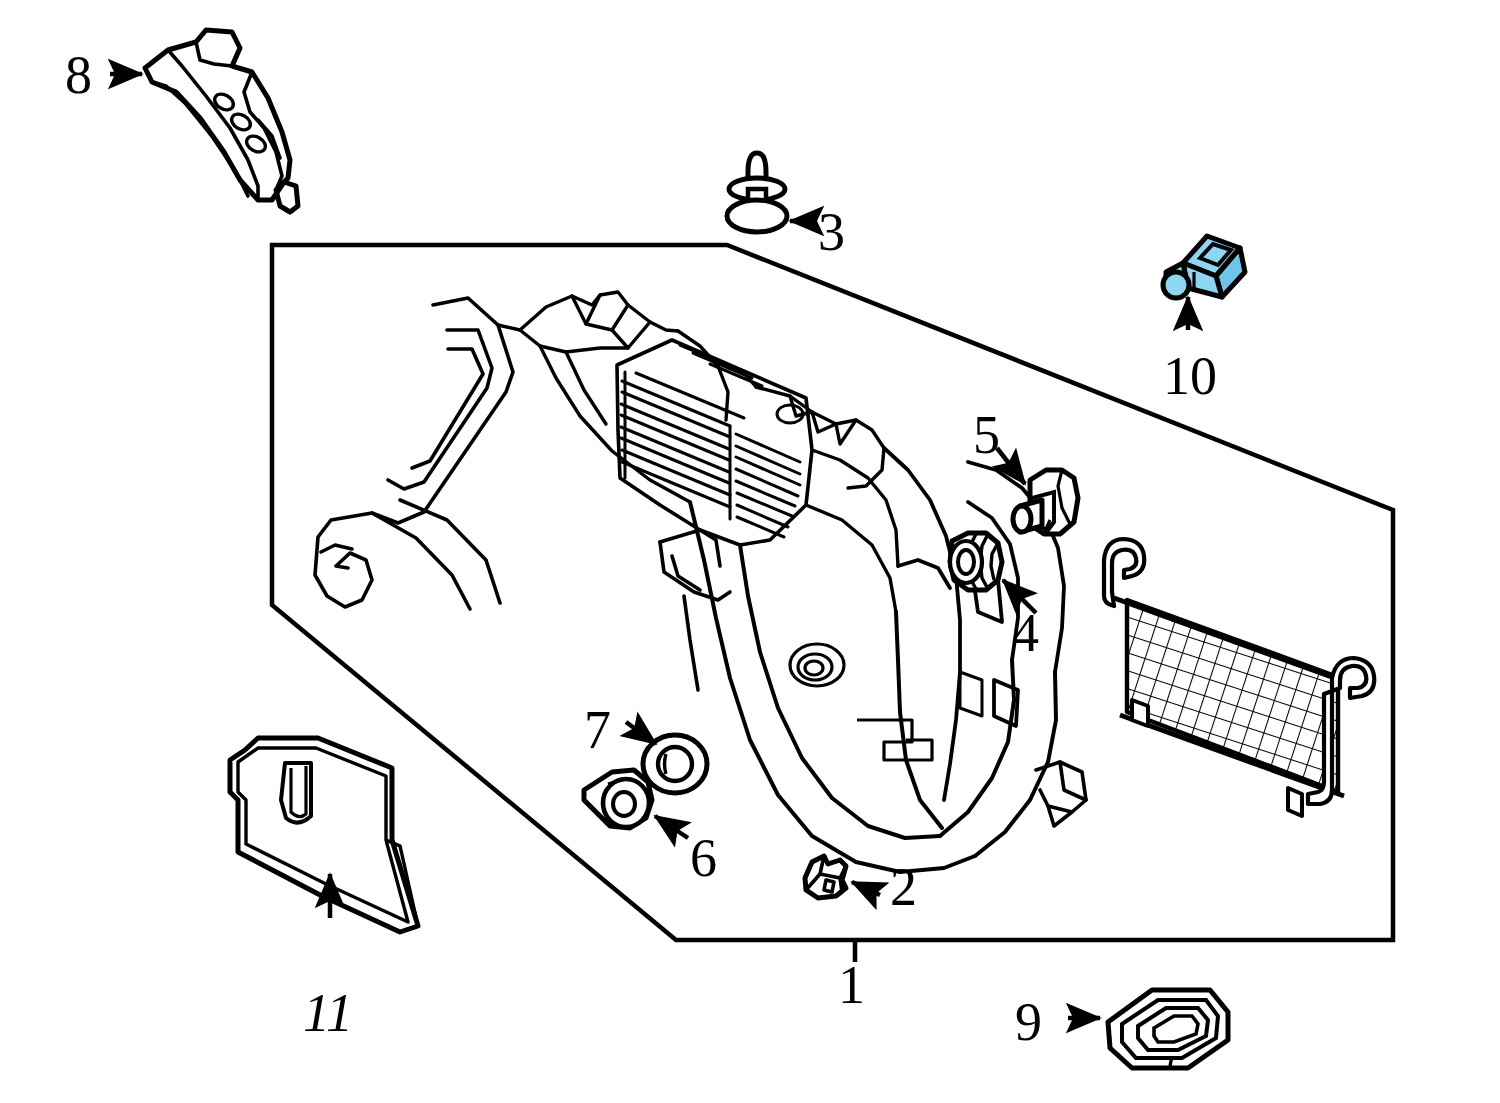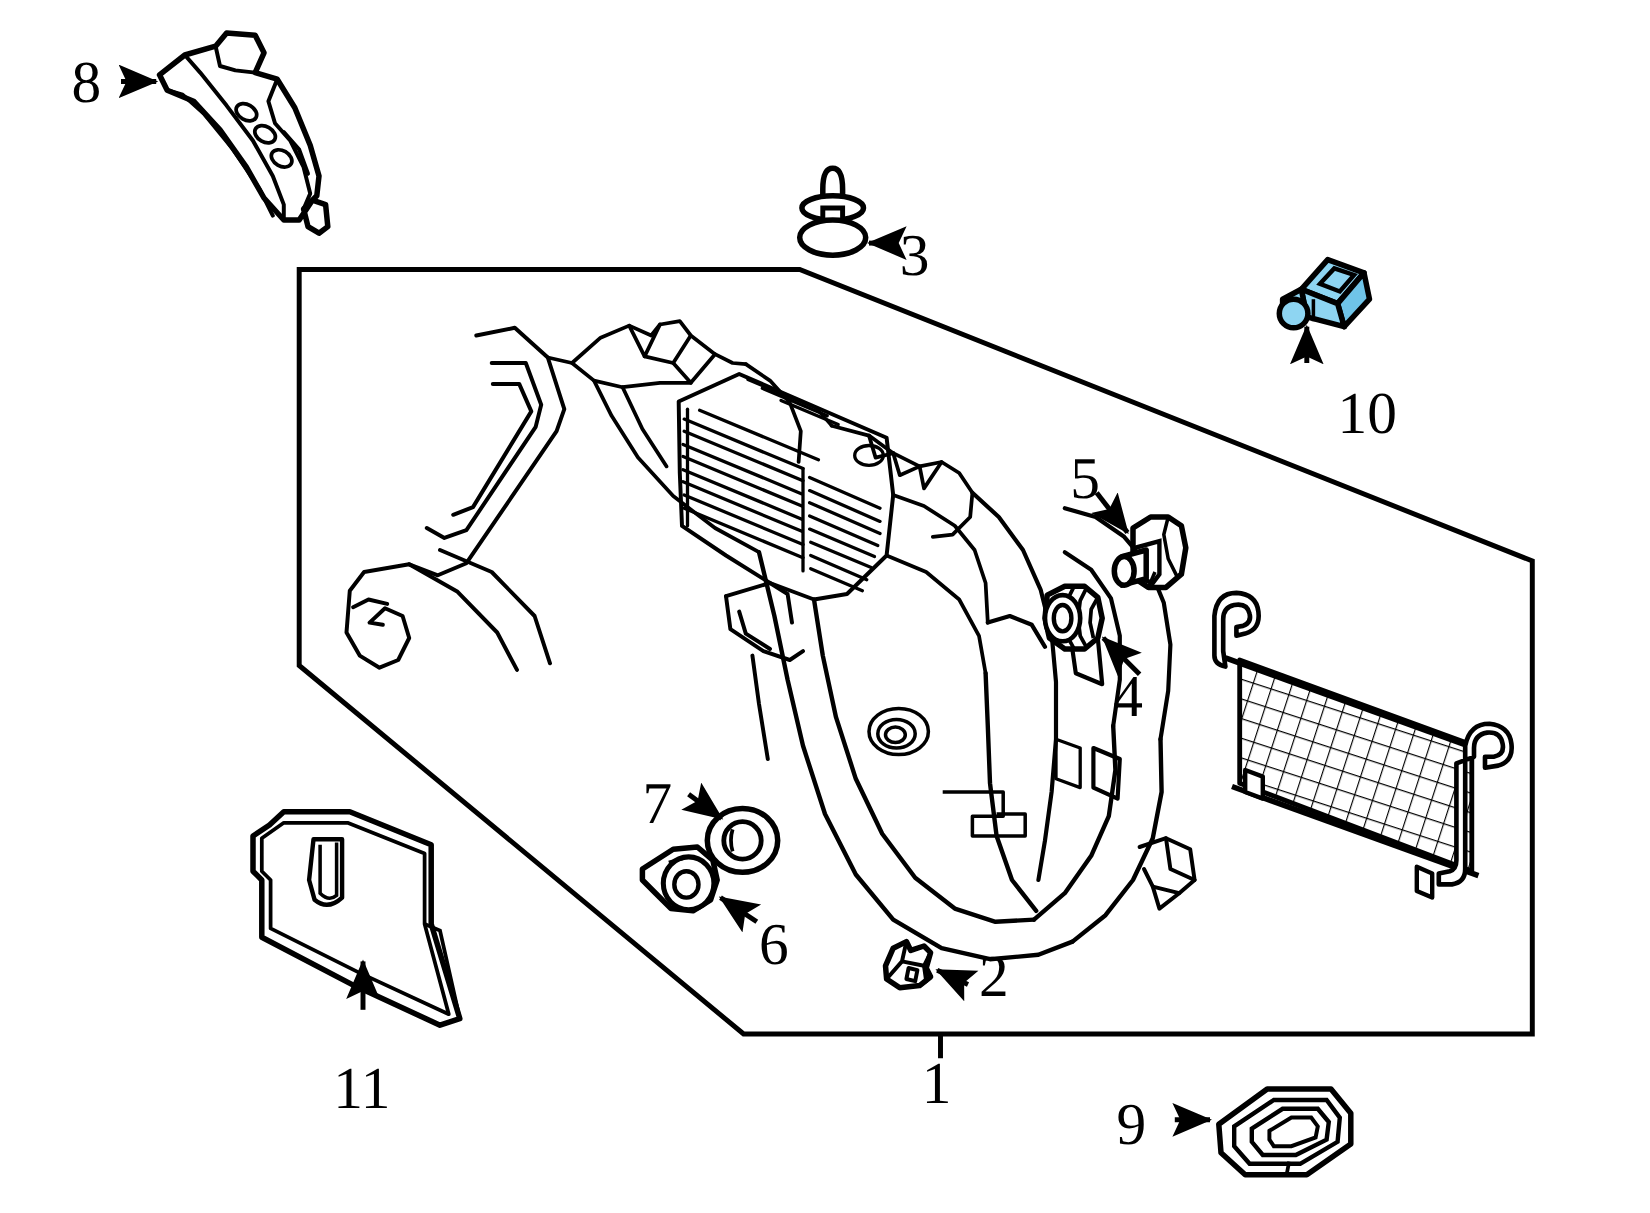--- a/index.html
+++ b/index.html
@@ -328,27 +328,27 @@
                Q1324,790 1324,782 L1324,694 Z" fill="#ffffff" stroke="#000000" stroke-width="4.2" stroke-linejoin="round"></path>
 
       <path d="M1132,700 L1148,706 L1148,726 L1132,720 Z" fill="#ffffff" stroke="#000000" stroke-width="4" stroke-linejoin="round"></path>
       <path d="M1288,788 L1302,794 L1302,816 L1288,810 Z" fill="#ffffff" stroke="#000000" stroke-width="4" stroke-linejoin="round"></path>
     </g>
 
   </svg>
 
   <div class="callout-label" style="left:65px;  top:48px;">8</div>
   <div class="callout-label" style="left:818px; top:205px;">3</div>
-  <div class="callout-label" style="left:1216px;top:349px;">10</div>
+  <div class="callout-label" style="left:1163px;top:349px;">10</div>
   <div class="callout-label" style="left:973px; top:408px;">5</div>
   <div class="callout-label" style="left:1012px;top:606px;">4</div>
   <div class="callout-label" style="left:584px; top:703px;">7</div>
   <div class="callout-label" style="left:690px; top:831px;">6</div>
   <div class="callout-label" style="left:890px; top:860px;">2</div>
-  <div class="callout-label" style="left:303px; top:962px;">11</div>
+  <div class="callout-label" style="left:303px; top:986px;font-style:italic;">11</div>
   <div class="callout-label" style="left:838px; top:958px;">1</div>
   <div class="callout-label" style="left:1015px;top:995px;">9</div>
 
   <svg style="position:absolute;left:0;top:0;width:1500px;height:1103px;pointer-events:none;" viewBox="0 0 1500 1103">
     <line x1="855" y1="940" x2="855" y2="962" stroke="#000000" stroke-width="4.5"></line>
   </svg>
 
 </div>
 
 </body></html>

